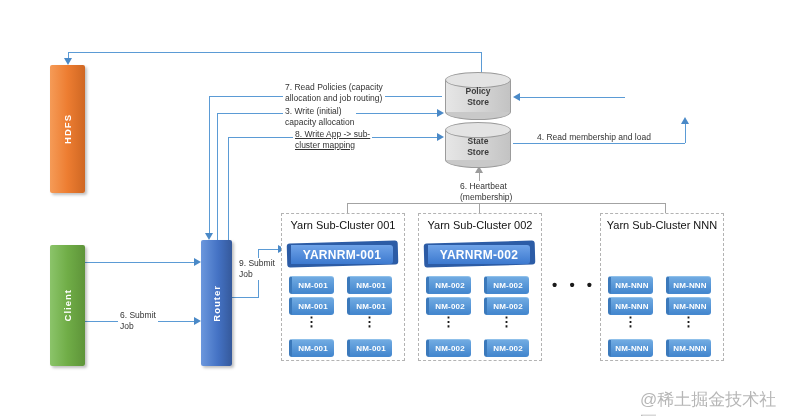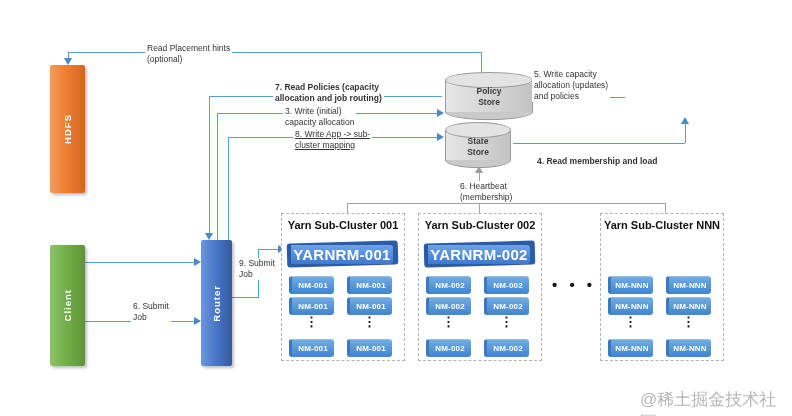--- a/index.html
+++ b/index.html
@@ -45,27 +45,27 @@
   
   .gpg{position:absolute;display:flex;align-items:center;justify-content:center;
        background:linear-gradient(180deg,#4b7ad0,#3b66bb);border:1px solid #2d4f96;
        border-radius:2px;box-shadow:2px 2px 3px rgba(0,0,0,.25);z-index:4;}
   .gpg span{color:#fff;font-weight:bold;font-size:11px;}
 
   
   .cluster{position:absolute;width:124px;height:148px;border:1px dashed #b3b3b3;
            background:#fff;box-sizing:border-box;z-index:3;}
   .cluster .ctitle{position:absolute;top:5px;left:0;right:0;text-align:center;
-                   font-size:11px;font-weight:bold;color:#111;}
+                   font-size:11px;font-weight:normal;color:#111;}
   .rmbox{position:absolute;left:6px;top:31px;width:105px;height:19px;border-radius:3px;
          background:linear-gradient(180deg,#6fa3e8,#3c79cf);border-left:3px solid #2b5aa4;
          box-sizing:border-box;display:flex;align-items:center;justify-content:center;}
   .rmbox::before{content:'';position:absolute;left:-4px;right:-5px;top:-3px;bottom:-2px;
                  background:#2c5ca6;border-radius:3px;z-index:-1;transform:rotate(-1.6deg);}
-  .rmbox span{color:#fff;font-weight:bold;font-size:15px;letter-spacing:.3px;}
+  .rmbox span{color:#fff;font-weight:bold;font-size:12px;letter-spacing:.3px;}
   .nmbox{position:absolute;width:45px;height:18px;border-radius:3px;box-sizing:border-box;
          background:linear-gradient(180deg,#71abe2,#4588cf 90%);border-left:3px solid #3b79bb;
          border-top:1px solid #8fc0ea;display:flex;align-items:center;justify-content:center;}
   .nmbox span{color:#fff;font-weight:bold;font-size:8px;letter-spacing:.2px;}
   .vdots{position:absolute;top:100px;width:45px;text-align:center;font-size:13px;
          font-weight:bold;color:#1a1a1a;letter-spacing:0;}
   .hdots{position:absolute;font-size:15px;font-weight:bold;color:#1a1a1a;letter-spacing:4px;z-index:3;}
 
   .watermark{position:absolute;font-size:17px;color:#b6b6b6;z-index:6;}
 </style>
@@ -108,52 +108,47 @@
   <div class="vl" style="left:258px;top:249px;height:49px;"></div>
   <div class="hl" style="left:258px;top:249px;width:21px;"></div>
   <div class="arr r" style="left:278px;top:245px;"></div>
 
   <div class="hl gray" style="left:347px;top:203px;width:318px;"></div>
   <div class="vl gray" style="left:347px;top:203px;height:41px;"></div>
   <div class="vl gray" style="left:479px;top:173px;height:71px;"></div>
   <div class="vl gray" style="left:665px;top:203px;height:41px;"></div>
   <div class="arr gray u" style="left:475px;top:166px;"></div>
 
-  <div class="elabel" style="left:145px;top:43px;">Read Placement hints
-(optional)</div>
-  <div class="elabel" style="left:273px;top:82px;font-weight:bold;">7. Read Policies (capacity
+  <div class="elabel" style="left:283px;top:82px;">7. Read Policies (capacity
 allocation and job routing)</div>
   <div class="elabel" style="left:283px;top:106px;">3. Write (initial)
 capacity allocation</div>
   <div class="elabel" style="left:293px;top:129px;text-decoration:underline;">8. Write App -&gt; sub-
 cluster mapping</div>
-  <div class="elabel" style="left:532px;top:69px;">5. Write capacity
-allocation (updates)
-and policies</div>
-  <div class="elabel" style="left:535px;top:156px;font-weight:bold;">4. Read membership and load</div>
+  <div class="elabel" style="left:535px;top:132px;">4. Read membership and load</div>
   <div class="elabel" style="left:458px;top:181px;">6. Heartbeat
 (membership)</div>
-  <div class="elabel" style="left:118px;top:301px;margin-left:13px;">6. Submit
+  <div class="elabel" style="left:118px;top:310px;">6. Submit
 Job</div>
   <div class="elabel" style="left:237px;top:258px;">9. Submit
 Job</div>
 
   <div class="tallbox orange" style="left:50px;top:65px;width:35px;height:128px;">
     <span class="vtext">HDFS</span>
   </div>
 
   <div class="tallbox green" style="left:50px;top:245px;width:35px;height:121px;">
     <span class="vtext">Client</span>
   </div>
 
   <div class="tallbox blue" style="left:201px;top:240px;width:31px;height:126px;">
     <span class="vtext">Router</span>
   </div>
 
-  <div class="cyl" style="left:445px;top:72px;width:88px;height:48px;">
+  <div class="cyl" style="left:445px;top:72px;width:66px;height:48px;">
     <div class="cap-b"></div>
     <div class="bod"></div>
     <div class="cap-t"></div>
     <div class="clabel">Policy
 Store</div>
   </div>
 
   <div class="cyl" style="left:445px;top:122px;width:66px;height:46px;">
     <div class="cap-b"></div>
     <div class="bod"></div>

